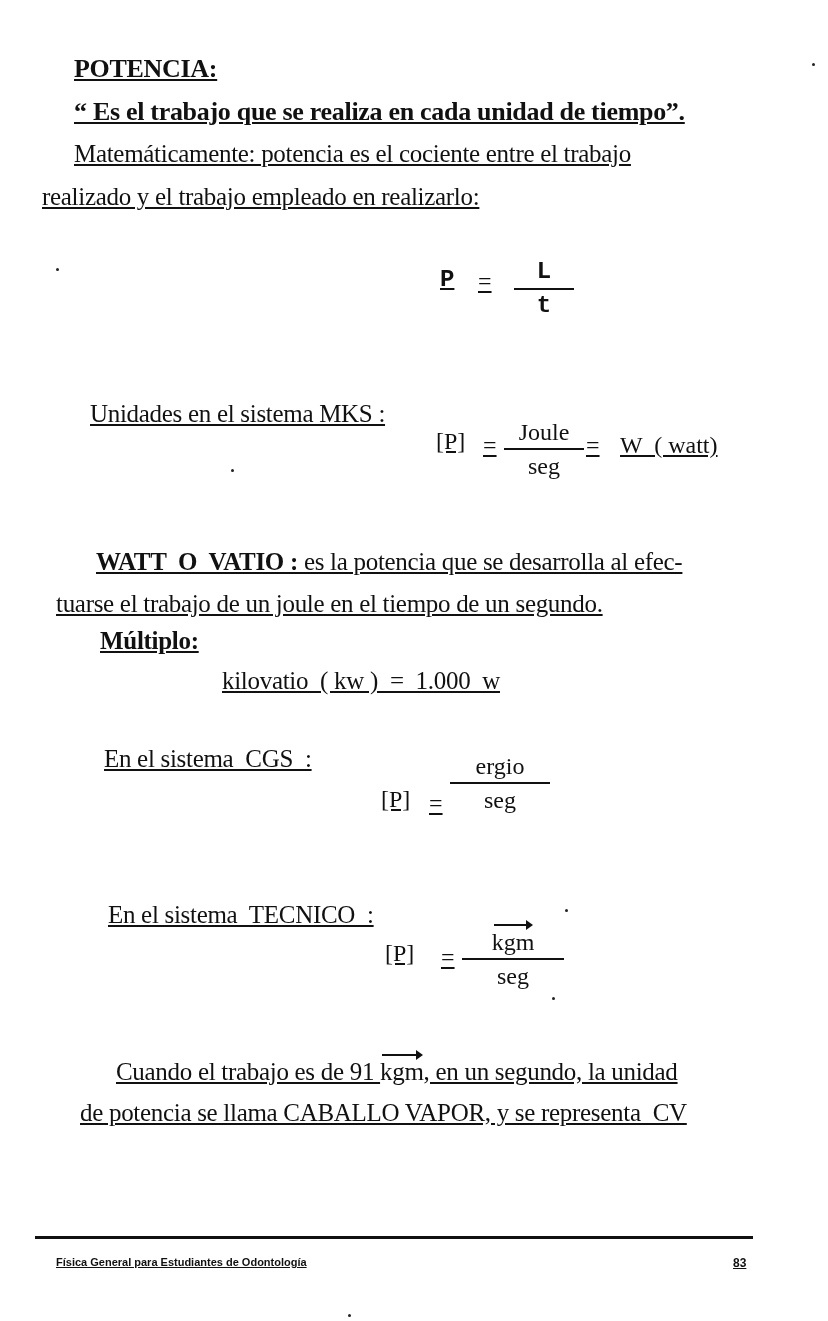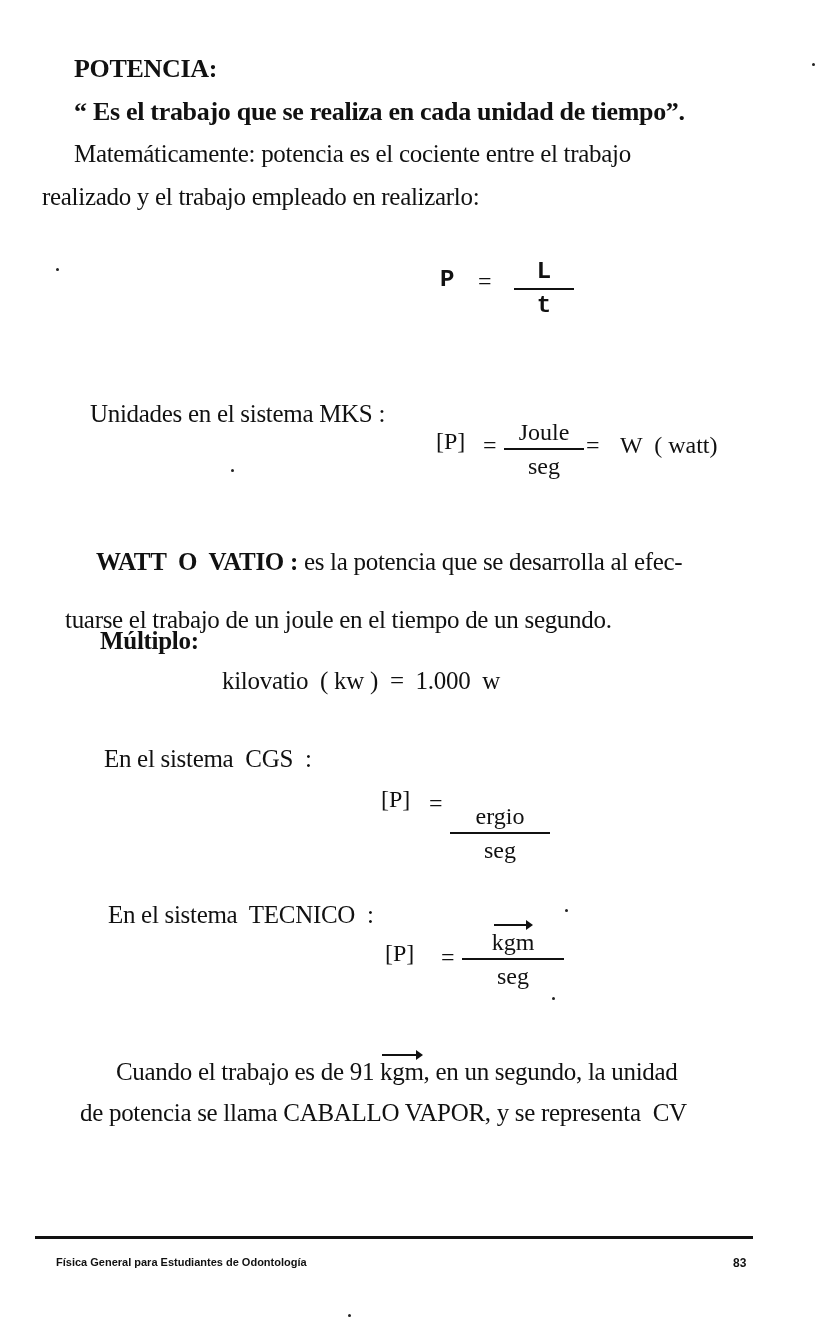--- a/index.html
+++ b/index.html
@@ -1,21 +1,21 @@
 <!DOCTYPE html>
 <html><head>
 <meta charset="utf-8">
 <style>
   html, body { margin: 0; padding: 0; background: #ffffff; }
   body {
     width: 828px; height: 1321px; position: relative; overflow: hidden;
     font-family: "Liberation Serif", "DejaVu Serif", serif;
     color: #111111;
   }
-  .abs { position: absolute; white-space: nowrap; }
+  .abs { position: absolute; white-space: nowrap; text-decoration: underline; }
   .txt { font-size: 25px; letter-spacing: -0.3px; }
   .bold { font-weight: bold; }
   .frac { position: absolute; text-align: center; }
   .frac .num, .frac .den { display: block; font-size: 24px; line-height: 28px; }
   .frac .bar { display: block; height: 2px; background: #111; margin: 2px 0; }
   .eq { font-size: 24px; }
   .vec { position: relative; display: inline-block; }
   .vec::before {
     content: ""; position: absolute; left: 2px; right: 4px; top: -4px;
     height: 2px; background: #111;
@@ -54,29 +54,29 @@
   <span class="num">Joule</span>
   <span class="bar"></span>
   <span class="den">seg</span>
 </div>
 <div class="abs eq" style="left:586px; top:432px;">=</div>
 <div class="abs eq" style="left:620px; top:432px; white-space:pre;">W  ( watt)</div>
 
 <div class="abs txt" style="left:96px; top:548px;">
   <span class="bold" style="white-space:pre;">WATT  O  VATIO :</span><span> es la potencia que se desarrolla al efec-</span>
 </div>
-<div class="abs txt" style="left:65px; top:590px;margin-top:16px;">tuarse el trabajo de un joule en el tiempo de un segundo.</div>
+<div class="abs txt" style="left:56px; top:590px;">tuarse el trabajo de un joule en el tiempo de un segundo.</div>
 
 <div class="abs txt bold" style="left:100px; top:627px;">Múltiplo:</div>
 <div class="abs txt" style="left:222px; top:667px; white-space:pre;">kilovatio  ( kw )  =  1.000  w</div>
 
 <div class="abs txt" style="left:104px; top:745px; white-space:pre;text-align:center;">En el sistema  CGS  :</div>
 <div class="abs eq" style="left:381px; top:786px;">[P]</div>
 <div class="abs eq" style="left:429px; top:790px;">=</div>
-<div class="frac" style="left:450px; top:802px; width:100px;">
+<div class="frac" style="left:450px; top:752px; width:100px;">
   <span class="num">ergio</span>
   <span class="bar"></span>
   <span class="den">seg</span>
 </div>
 
 <div class="abs txt" style="left:108px; top:901px; white-space:pre;">En el sistema  TECNICO  :</div>
 <div class="abs eq" style="left:385px; top:940px;">[P]</div>
 <div class="abs eq" style="left:441px; top:944px;">=</div>
 <div class="frac" style="left:462px; top:928px; width:102px;">
   <span class="num"><span class="vec">kgm</span></span>

